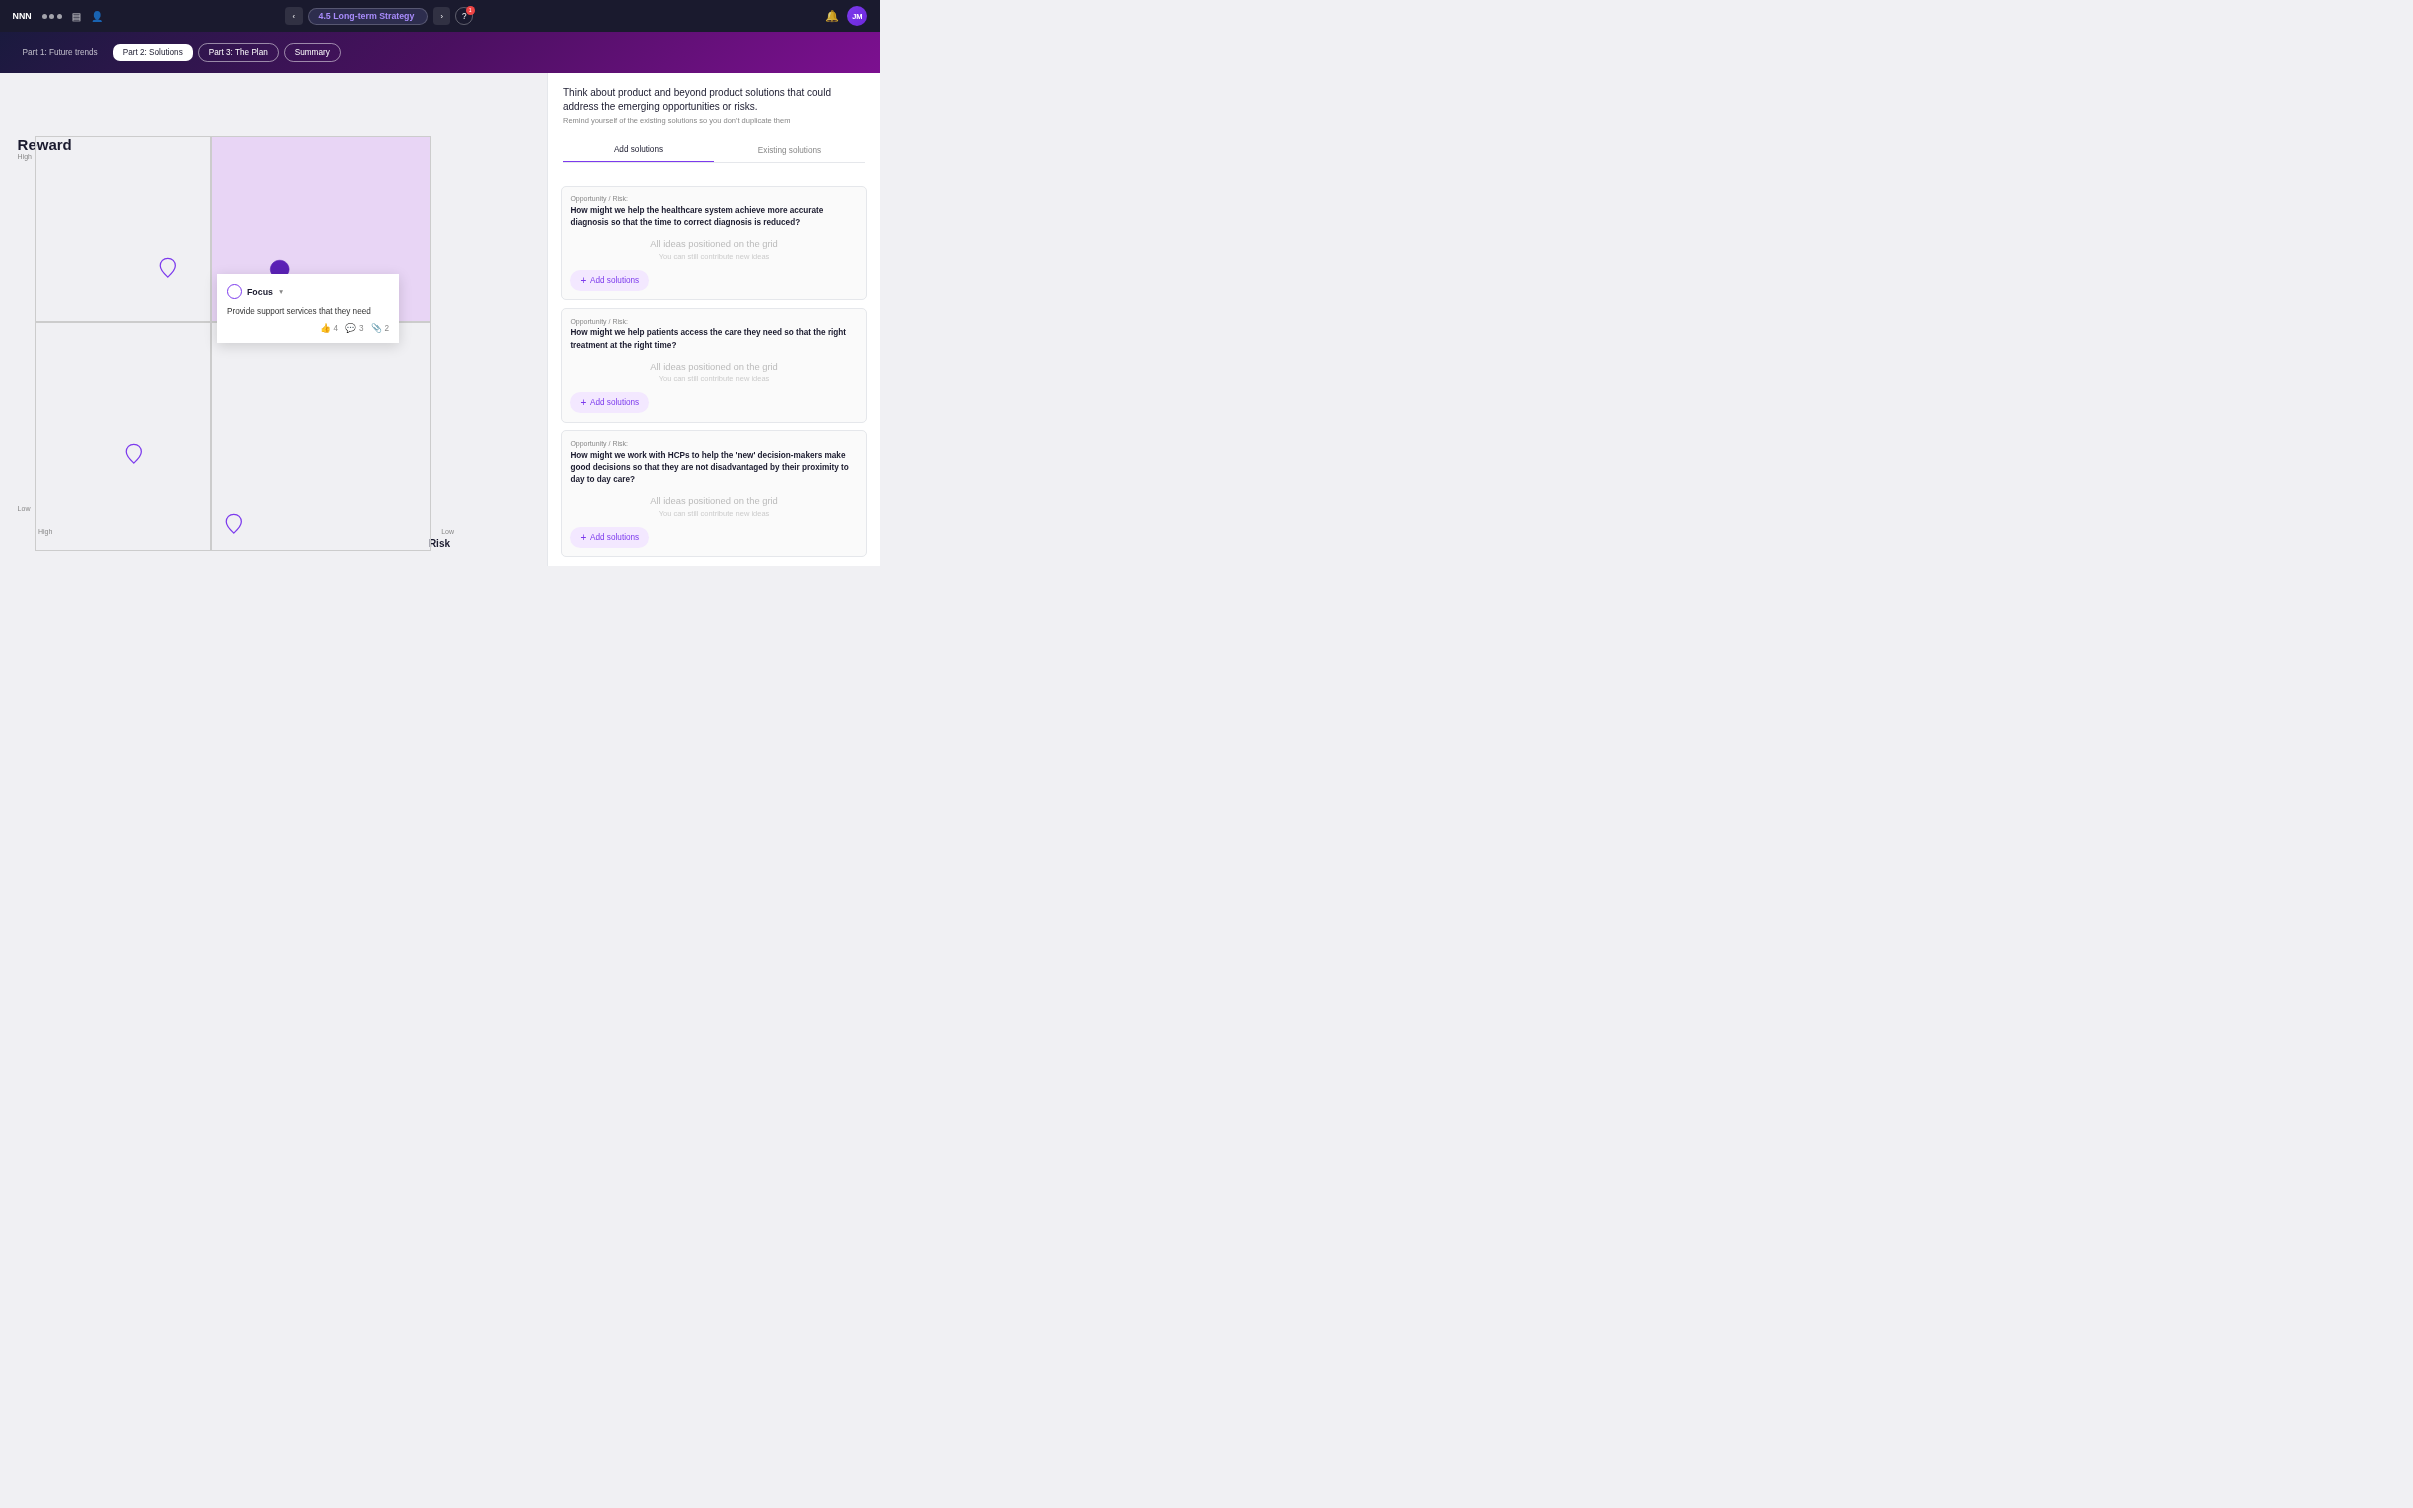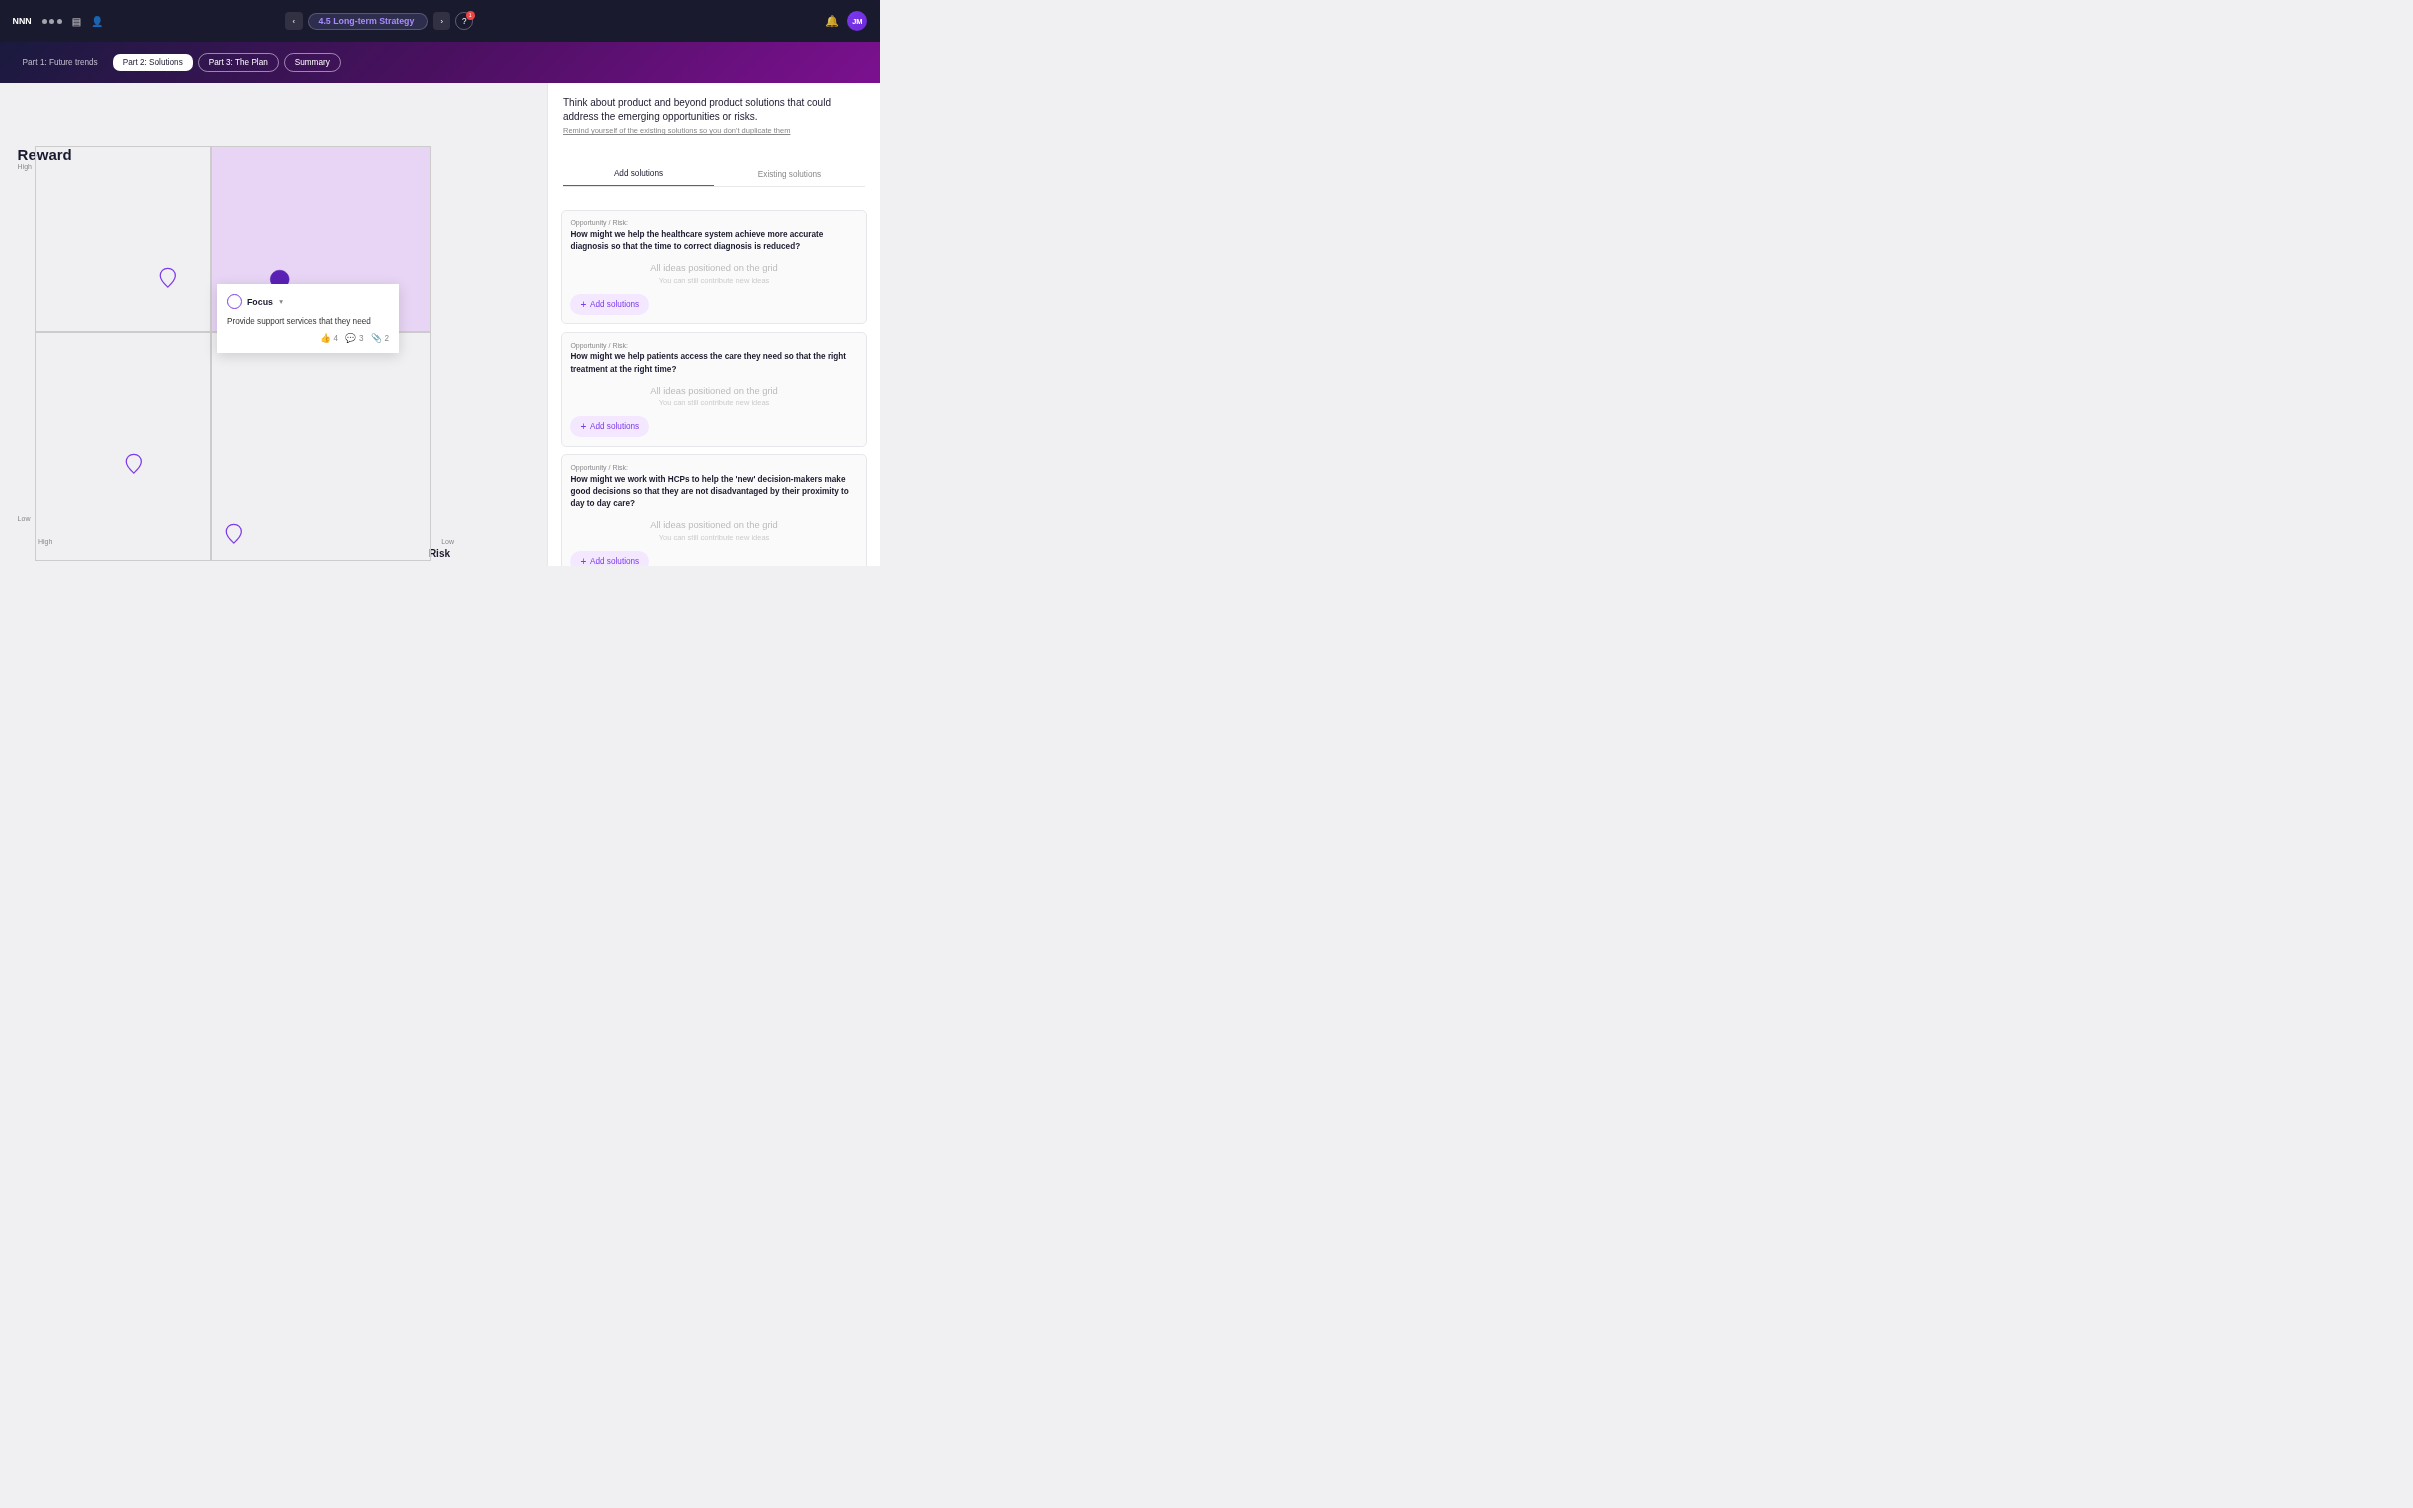--- a/index.html
+++ b/index.html
@@ -1,21 +1,21 @@
 <!DOCTYPE html>
 <html style="font-size:10px"><head>
   <meta charset="utf-8">
   <style>
     * { box-sizing: border-box; margin: 0; padding: 0; }
     body { font-family: -apple-system, BlinkMacSystemFont, 'Segoe UI', sans-serif; background: #f0f0f3; width: 880px; height: 566px; overflow: hidden; }
 
     
     .top-nav {
       display: flex; align-items: center; gap: 10px;
-      background: #1a1a2e; padding: 0 12.6px; height: 42px;
+      background: #1a1a2e; padding: 0 12.6px; height: 32px;
     }
     .nav-logo { color: white; font-weight: bold; font-size: 8.8px; }
     .nav-dots { display: flex; gap: 2.5px; }
     .nav-dot { width: 5px; height: 5px; border-radius: 50%; background: rgba(255,255,255,0.6); }
     .nav-icon { color: rgba(255,255,255,0.8); font-size: 10px; cursor: pointer; }
     .nav-center { display: flex; align-items: center; gap: 5px; margin: 0 auto; }
     .nav-arrow-btn {
       background: rgba(255,255,255,0.1); border: none; color: white;
       width: 17.6px; height: 17.6px; border-radius: 3.8px; cursor: pointer;
       display: flex; align-items: center; justify-content: center; font-size: 7.5px;
@@ -139,21 +139,21 @@
     .tooltip-actions { display: flex; align-items: center; gap: 7.5px; justify-content: flex-end; }
     .tooltip-action { display: flex; align-items: center; gap: 2.5px; color: #888; font-size: 8.2px; }
 
     
     .right-panel {
       width: 333px; background: white; border-left: 0.6px solid #e5e7eb;
       display: flex; flex-direction: column; overflow: hidden; gap: 13px;
     }
     .right-panel-header { padding: 12.6px 15px 0; }
     .right-panel-title { font-size: 10px; color: #1a1a2e; line-height: 1.4; margin-bottom: 2.5px; }
-    .right-panel-subtitle { font-size: 7.5px; color: #888; margin-bottom: 28px; text-decoration: underline; }
+    .right-panel-subtitle { font-size: 7.5px; color: #888; margin-bottom: 14px; }
 
     
     .panel-tabs { display: flex; border-bottom: 0.6px solid #e5e7eb; }
     .panel-tab {
       flex: 1; padding: 6.3px; text-align: center; font-size: 8.2px; cursor: pointer;
       border: none; background: none; font-weight: 500;
     }
     .panel-tab.active { color: #1a1a2e; border-bottom: 1.3px solid #7c3aed; }
     .panel-tab.inactive { color: #888; }
 

